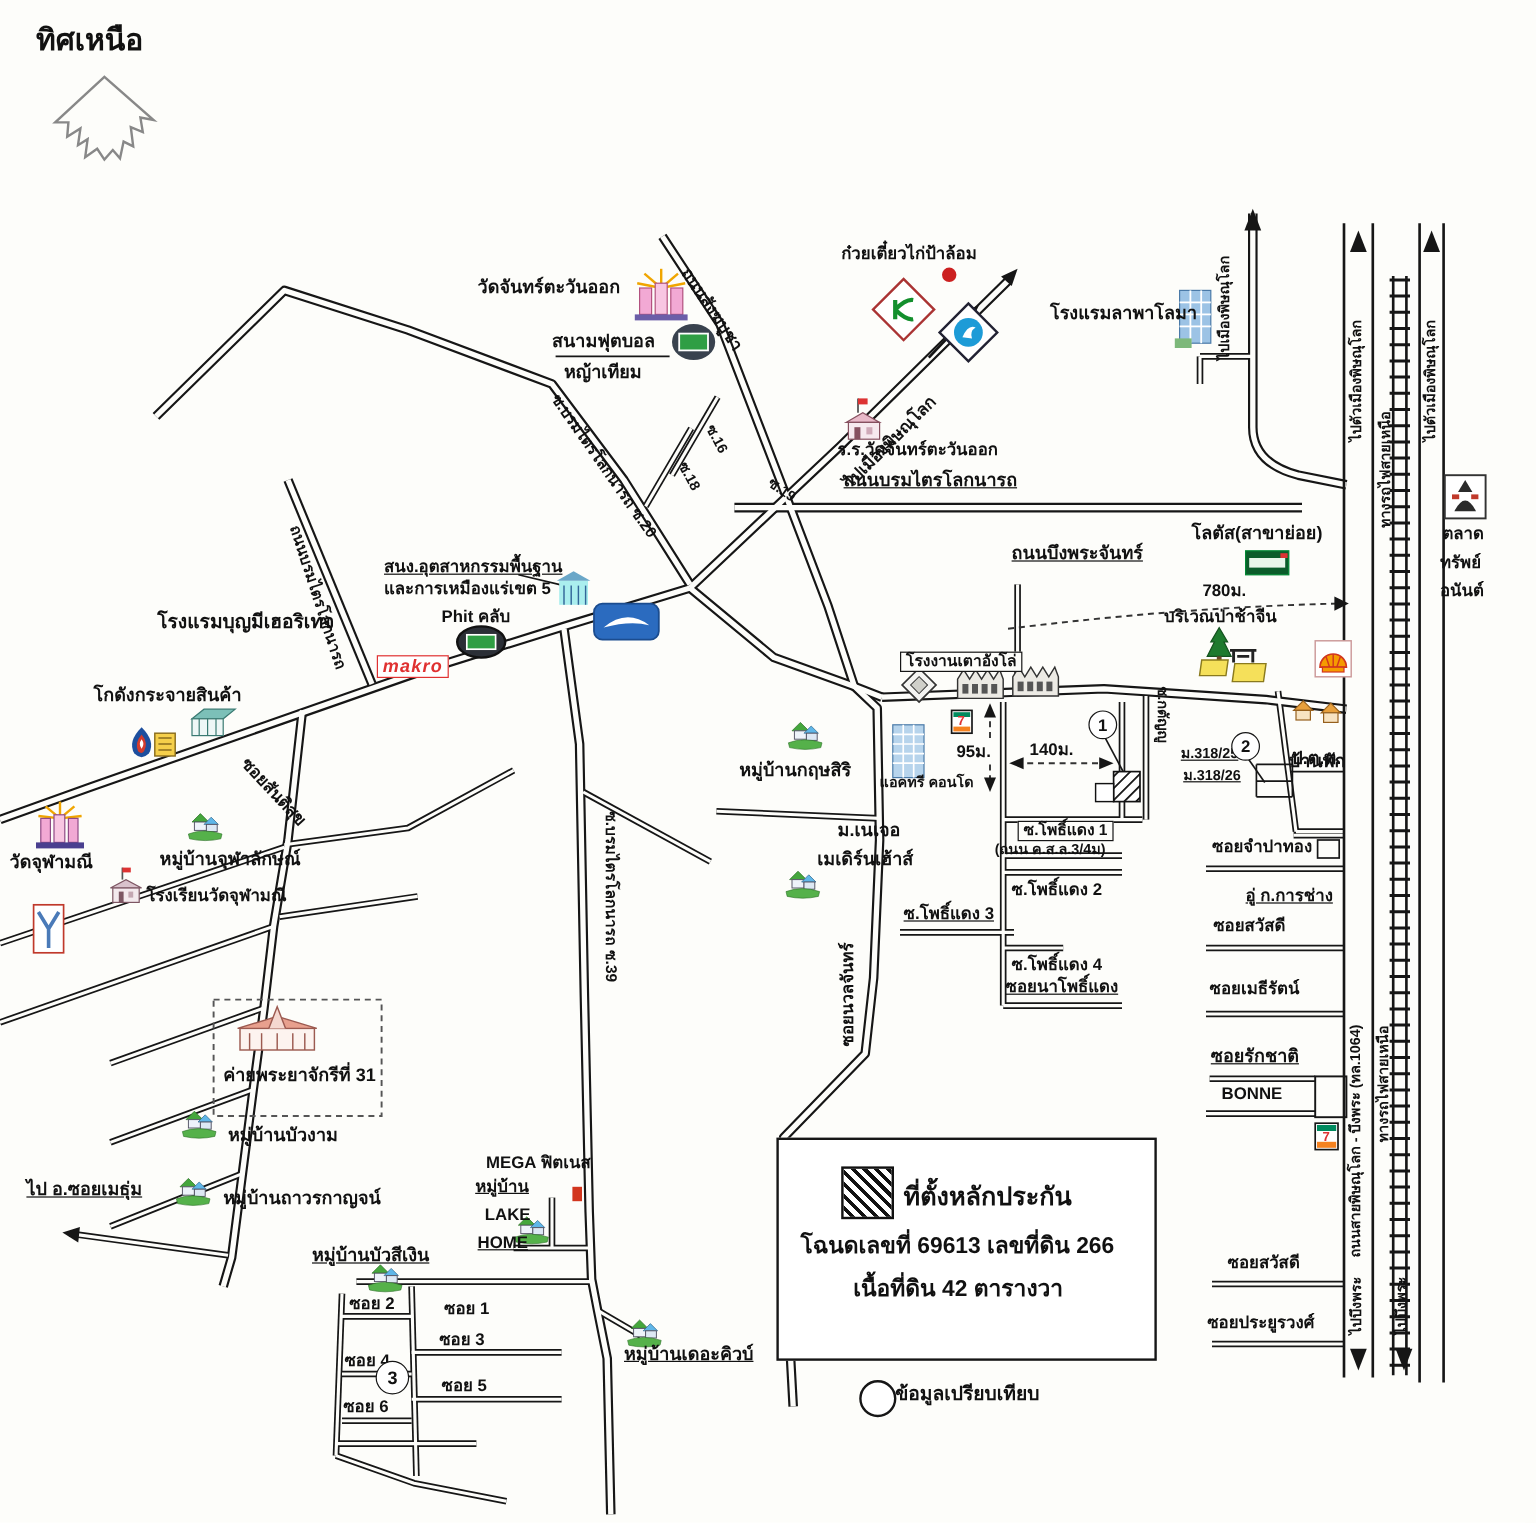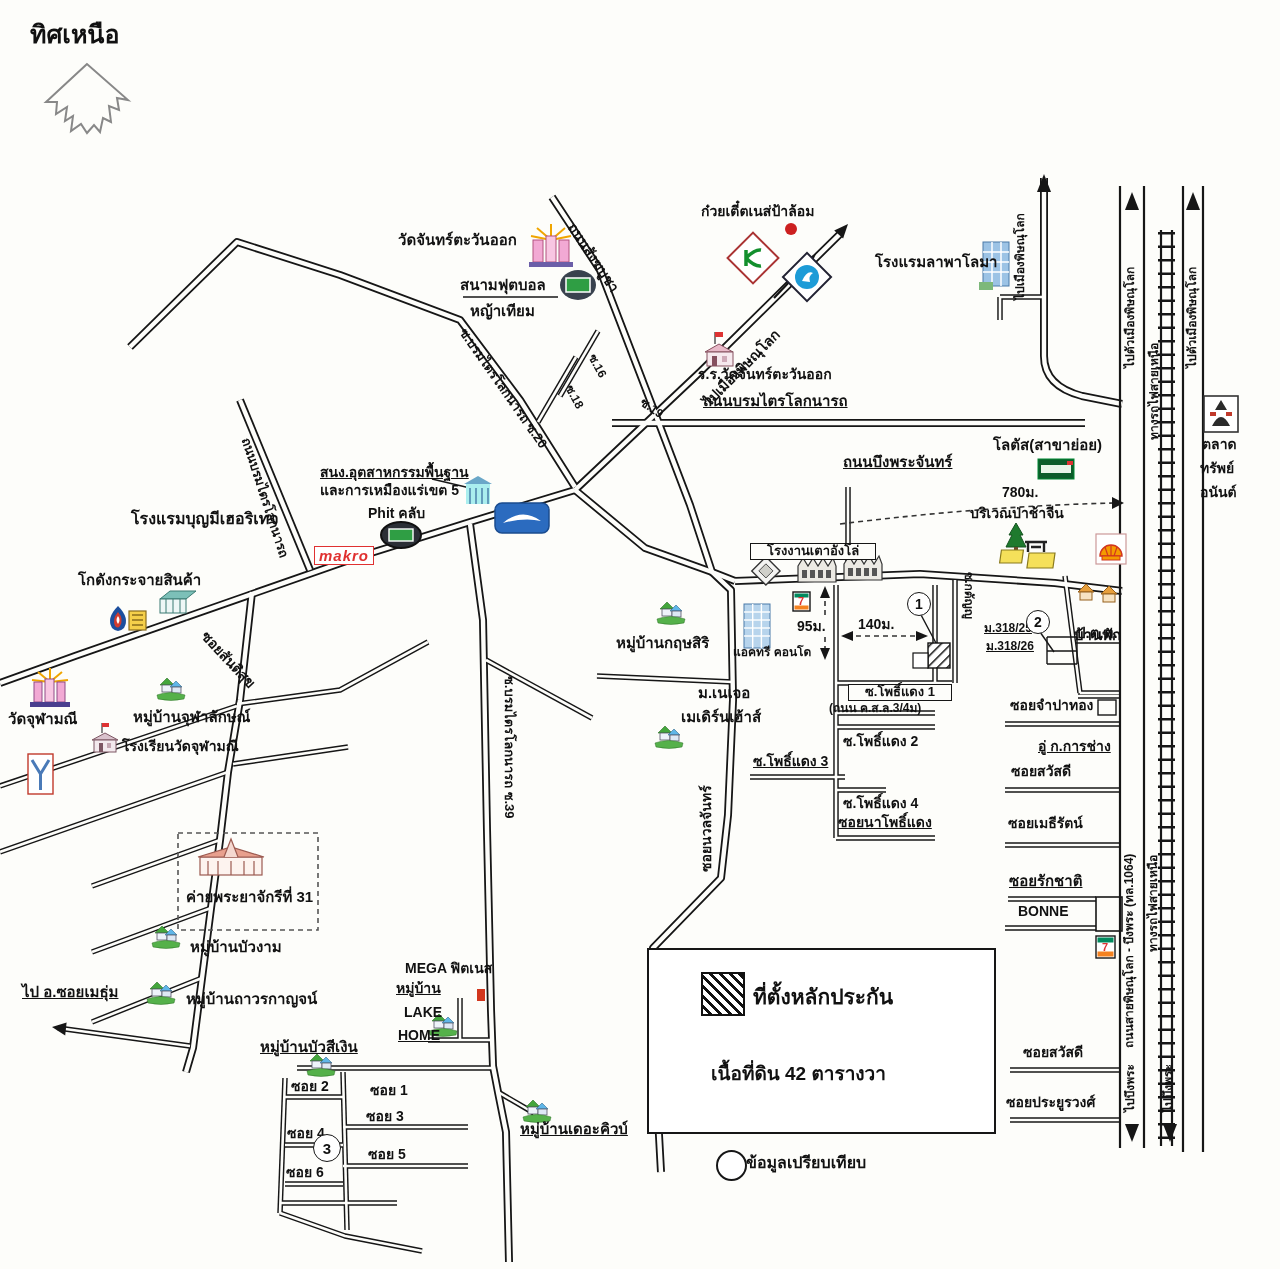--- a/index.html
+++ b/index.html
@@ -14,27 +14,27 @@
   .tl1{stroke:#161616;stroke-width:1.4;fill:none}
   .dash{stroke:#333;stroke-width:1.6;fill:none;stroke-dasharray:5 4}
   .dashbox{stroke:#555;stroke-width:1.6;fill:none;stroke-dasharray:5 4}
   .ah{fill:#161616;stroke:none}
   .lbl{position:absolute;font-size:14px;font-weight:bold;white-space:nowrap;line-height:1.15;}
   .sm{font-size:12px}
   .u{text-decoration:underline}
   .rot{transform-origin:0 0;}
   .vup{transform:rotate(-90deg);transform-origin:0 0;}
   .vdn{transform:rotate(90deg);transform-origin:0 0;}
-  .boxed{border:1.3px solid #161616;background:#fdfdfa;padding:0 16px;}
+  .boxed{border:1.3px solid #161616;background:#fdfdfa;padding:0 4px;}
   .wbg{background:#fdfdfa;padding:0 2px;}
   .circle-marker{position:absolute;border:1.6px solid #161616;border-radius:50%;background:#fff;
      display:flex;align-items:center;justify-content:center;font-weight:bold;font-size:14px;}
   #makro-box{color:#e03131;border:1.6px solid #e03131;font-style:italic;letter-spacing:1px;
      padding:0 4px;background:#fff;font-size:15px;}
-  #legend-box{position:absolute;left:647px;top:948px;width:313px;height:182px;border:2px solid #161616;background:#fff;padding-left:32px;}
+  #legend-box{position:absolute;left:647px;top:948px;width:313px;height:182px;border:2px solid #161616;background:#fff;}
   #legend-swatch{position:absolute;left:52px;top:22px;width:40px;height:40px;border:2px solid #111;
      background:repeating-linear-gradient(45deg,#fff 0 4px,#111 4px 7px);}
   .legend-line{position:absolute;font-weight:bold;white-space:nowrap;}
   #note-circle{position:absolute;left:716px;top:1150px;width:27px;height:27px;border:2px solid #161616;border-radius:50%;background:#fff;}
   .st7{font-size:11px;font-weight:bold;}
 </style>
 </head>
 <body>
 
 <div id="stage">
@@ -475,21 +475,21 @@
 
   <rect x="477" y="989" width="8" height="12" fill="#d2361e"></rect>
 </svg>
 
 <div class="lbl" style="left:30px;top:20px;font-size:25px">ทิศเหนือ</div>
 
 <div class="lbl" style="left:398px;top:231px;font-size:15px">วัดจันทร์ตะวันออก</div>
 <div class="lbl" style="left:460px;top:276px;font-size:15px">สนามฟุตบอล</div>
 <div class="lbl" style="left:470px;top:302px;font-size:15px">หญ้าเทียม</div>
 <div class="lbl rot" style="left:578px;top:220px;transform:rotate(56deg)">ถนนสังฆบูชา</div>
-<div class="lbl" style="left:701px;top:203px">ก๋วยเตี๋ตเนส่ป้าล้อม</div>
+<div class="lbl" style="left:701px;top:203px">ก๋วยเตี๋ยวไก่ป้าล้อม</div>
 <div class="lbl rot" style="left:700px;top:398px;transform:rotate(-45deg)">ไปเมืองพิษณุโลก</div>
 <div class="lbl" style="left:698px;top:366px">ร.ร.วัดจันทร์ตะวันออก</div>
 <div class="lbl u" style="left:703px;top:392px;font-size:15px">ถนนบรมไตรโลกนารถ</div>
 <div class="lbl rot sm" style="left:597px;top:352px;transform:rotate(62deg)">ซ.16</div>
 <div class="lbl rot sm" style="left:574px;top:383px;transform:rotate(62deg)">ซ.18</div>
 <div class="lbl rot sm" style="left:645px;top:396px;transform:rotate(35deg)">ซ.19</div>
 <div class="lbl rot" style="left:468px;top:326px;transform:rotate(55deg);font-size:13px">ซ.บรมไตรโลกนารถ ซ.20</div>
 
 <div class="lbl" style="left:875px;top:253px;font-size:15px">โรงแรมลาพาโลมา</div>
 <div class="lbl vup sm" style="left:1014px;top:300px">ไปเมืองพิษณุโลก</div>
@@ -574,18 +574,19 @@
 <div class="lbl" style="left:1023px;top:1044px">ซอยสวัสดี</div>
 <div class="lbl" style="left:1006px;top:1094px">ซอยประยูรวงศ์</div>
 
 <div class="circle-marker" style="left:907px;top:592px;width:22px;height:22px">1</div>
 <div class="circle-marker" style="left:1026px;top:610px;width:22px;height:22px">2</div>
 <div class="circle-marker" style="left:313px;top:1134px;width:26px;height:26px;font-size:15px">3</div>
 
 <div id="legend-box">
   <div id="legend-swatch"></div>
   <div class="legend-line" style="left:104px;top:30px;font-size:21px">ที่ตั้งหลักประกัน</div>
+  <div class="legend-line" style="left:18px;top:72px;font-size:19px">โฉนดเลขที่ 69613 เลขที่ดิน 266</div>
   <div class="legend-line" style="left:62px;top:108px;font-size:19px">เนื้อที่ดิน 42 ตารางวา</div>
 </div>
 <div id="note-circle"></div>
 <div class="lbl" style="left:746px;top:1154px;font-size:16px">ข้อมูลเปรียบเทียบ</div>
 
 </div>
 
 </body></html>

